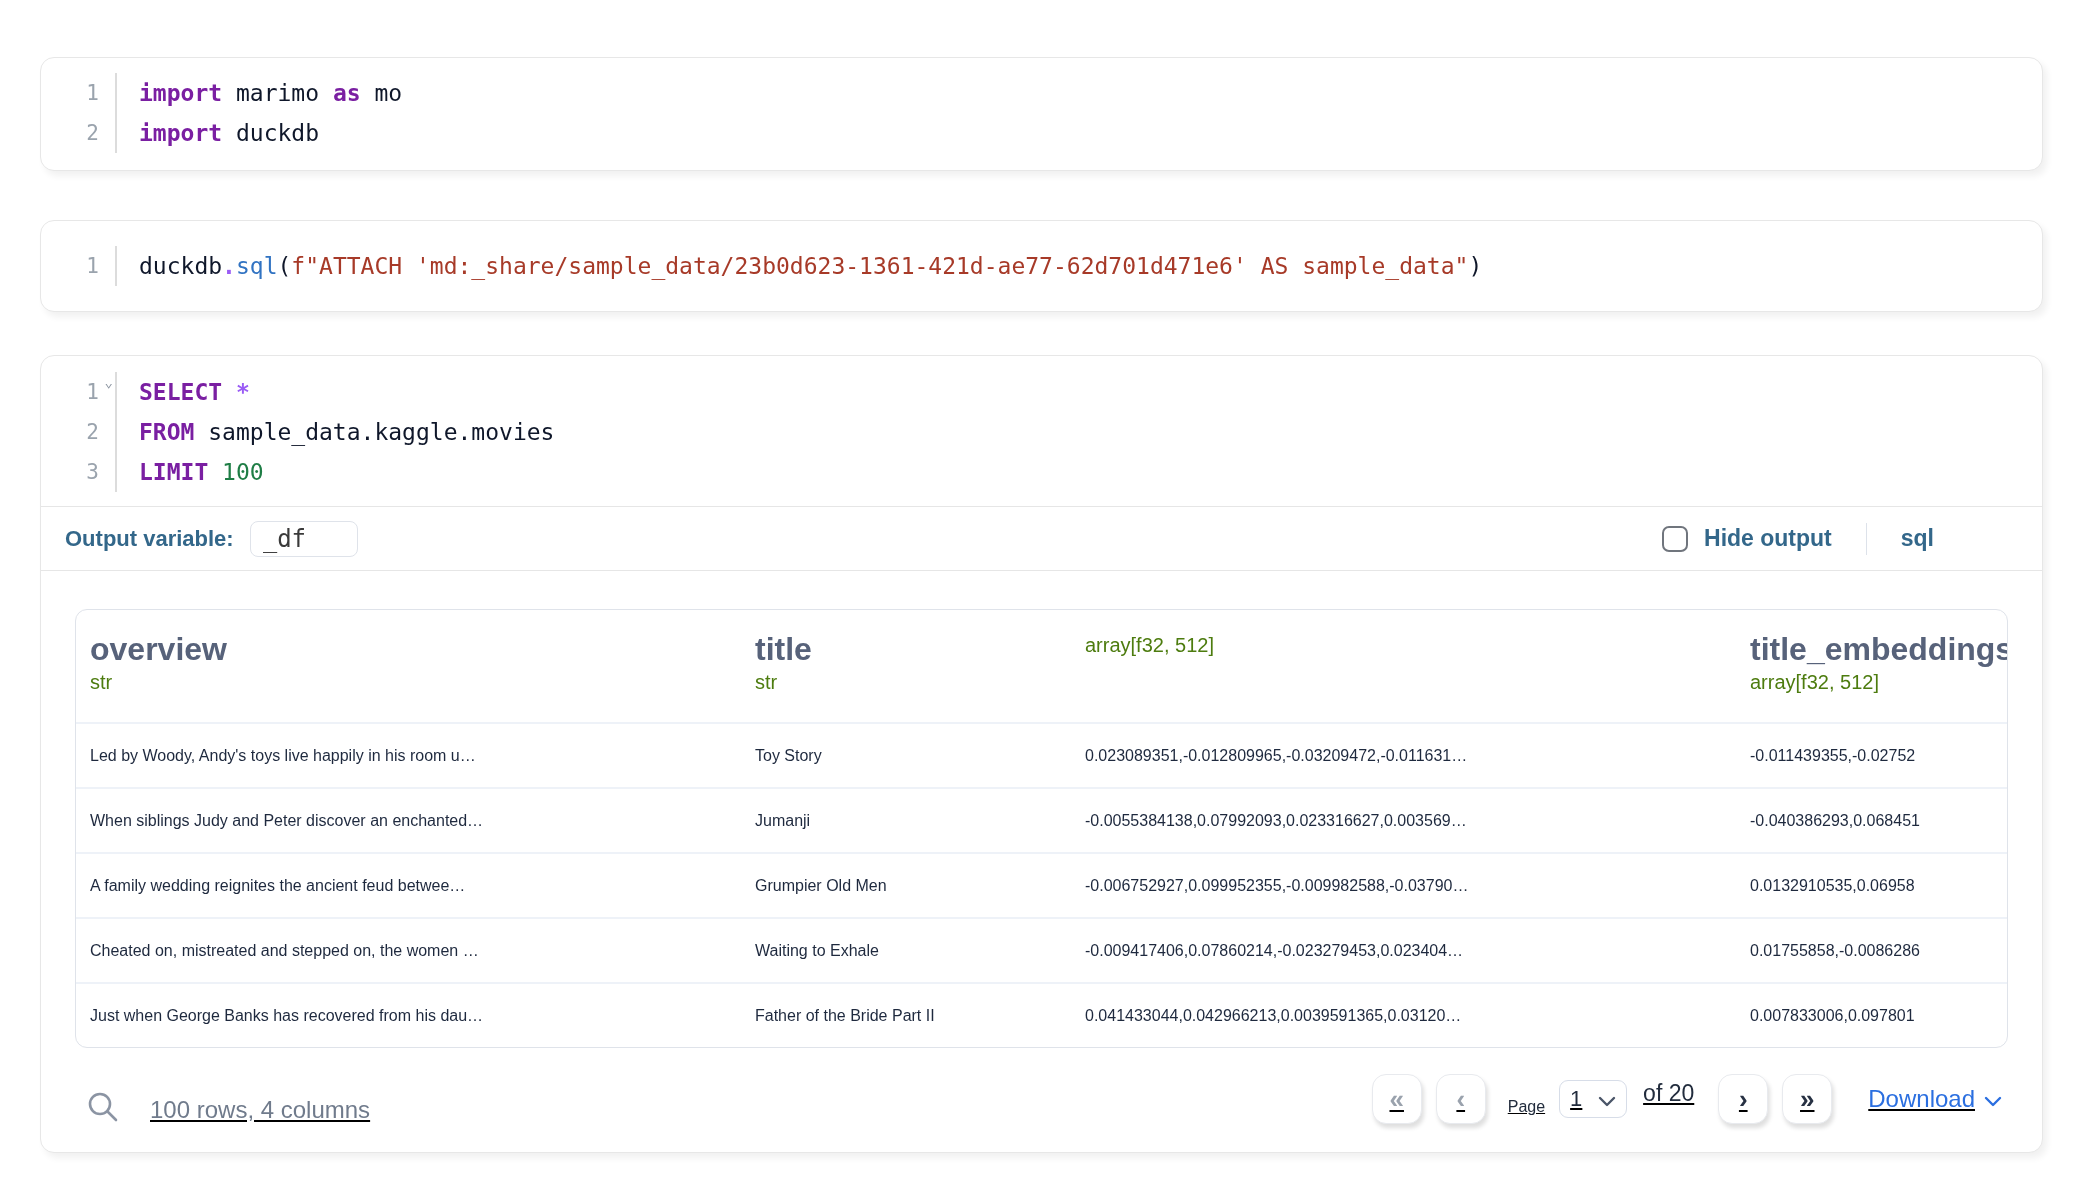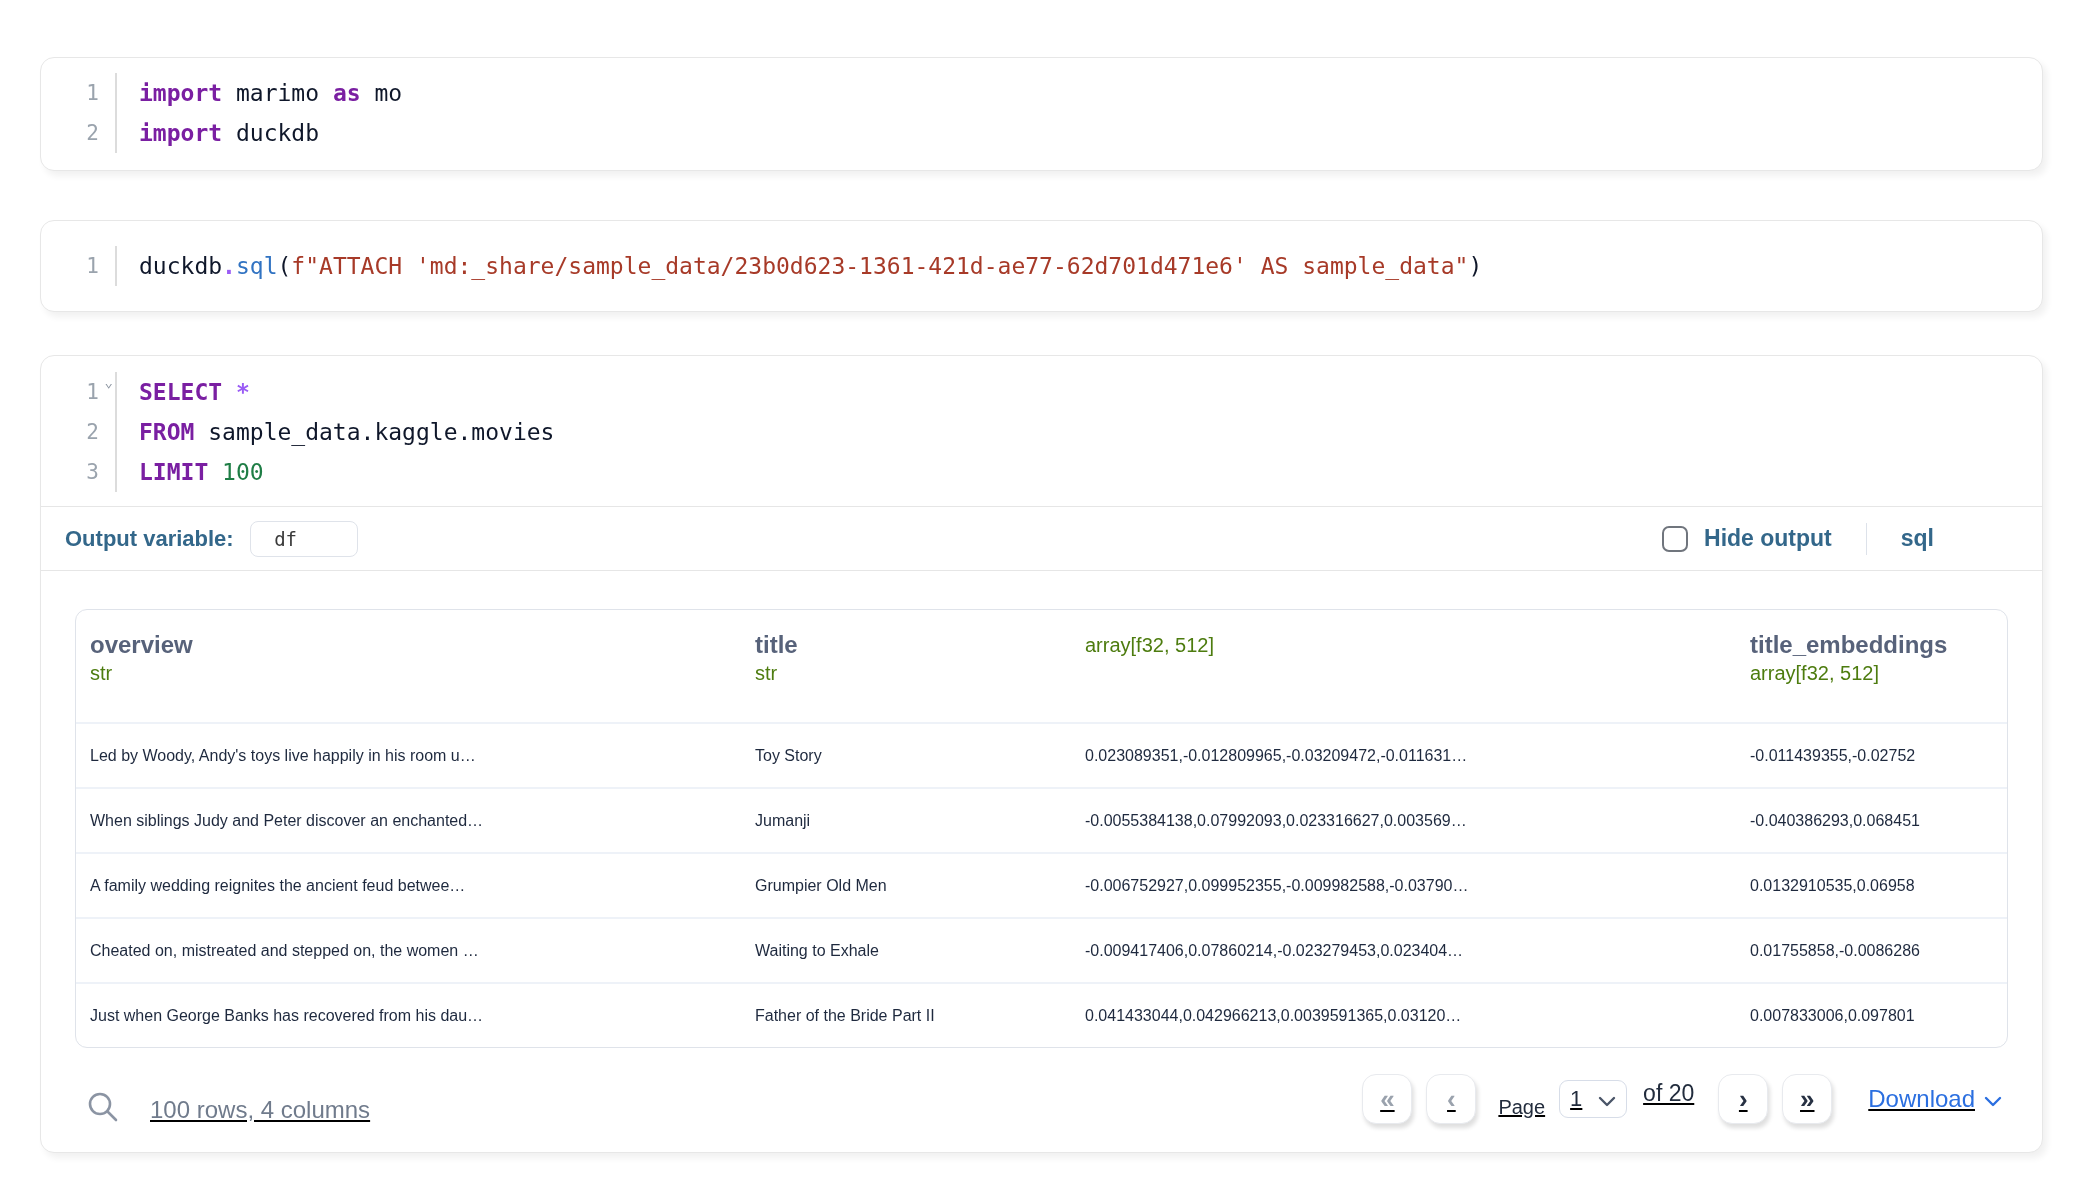--- a/index.html
+++ b/index.html
@@ -45,21 +45,21 @@
   
   .divider-h { border-top:1px solid #e6e6e6; margin-top:14px; }
   .outvar-row {
     display:flex; align-items:center; height:64px;
     border-bottom:1px solid #e6e6e6; padding:0 108px 0 24px;
   }
   .outvar-label { font-size:22px; font-weight:bold; color:#33678a; }
   .outvar-input {
     margin-left:16px; width:108px; height:36px;
     border:1.5px solid #dfe3ea; border-radius:8px;
-    font-family:"DejaVu Sans Mono", monospace; font-size:19px; color:#3a3a3a;
+    font-family:"DejaVu Sans Mono", monospace; font-size:24px; color:#3a3a3a;
     padding:0 12px; background:#fff; outline:none;
   }
   .outvar-spacer { flex:1; }
   .hide-output-group { display:flex; align-items:center; gap:16px; }
   .checkbox {
     width:26px; height:26px; border:2.5px solid #70757d; border-radius:7px;
     background:#fff; cursor:pointer;
   }
   .hide-output-label { font-size:23px; font-weight:bold; color:#33678a; cursor:pointer; }
   .v-divider { width:1px; height:32px; background:#dde2ea; margin:0 34px; }
@@ -71,42 +71,42 @@
     border:1.5px solid #dfe3ea; border-radius:12px; overflow:hidden;
     background:#fff;
   }
   .trow { display:flex; align-items:center; height:65px; border-top:2px solid #eef2f8; }
   .thead-row { display:flex; height:112px; border-top:none; align-items:flex-start; padding-top:21px; }
   .tc { padding-left:14px; padding-right:20px; white-space:nowrap; overflow:hidden; }
   .c1 { width:665px; flex:0 0 665px; }
   .c2 { width:330px; flex:0 0 330px; }
   .c3 { width:665px; flex:0 0 665px; }
   .c4 { flex:1 1 auto; min-width:0; padding-right:0; }
-  .col-name { font-size:24px; font-weight:bold; color:#57627a; }
+  .col-name { font-size:32px; font-weight:bold; color:#57627a; }
   .col-type { font-size:20px; color:#4d7c0f; margin-top:3px; }
   .cell-text { font-size:16px; color:#1e293e; }
 
   
   .table-footer {
     display:flex; align-items:flex-end; margin:24px 40px 0 45px; height:52px;text-decoration:underline;
   }
   .search-btn { width:34px; height:34px; cursor:pointer; flex:0 0 auto; }
   .summary-text { font-size:24px; color:#707b8c; margin-left:30px; }
   .footer-spacer { flex:1; }
   .pager { display:flex; align-items:center; }
   .pg-btn {
     width:50px; height:50px; border:1px solid #e8eaee; border-radius:14px;
     background:#fff; box-shadow:2px 4px 4px rgba(0,0,0,0.13);
     display:flex; align-items:center; justify-content:center;
     font-size:26px; font-weight:bold; cursor:pointer; user-select:none;
   }
   .pg-btn.disabled { color:#9aa2ad; }
   .pg-btn.enabled { color:#273143; }
   .pg-gap { width:14px; }
-  .page-label { font-size:20px; color:#222c3d; margin:16px 14px 0 22px; }
+  .page-label { font-size:16px; color:#222c3d; margin:16px 14px 0 22px; }
   .page-select {
     display:flex; align-items:center; width:68px; height:38px;
     border:1.5px solid #d7dde8; border-radius:9px; background:#fff;
     padding:0 10px; cursor:pointer;
   }
   .page-select .val { font-size:22px; color:#222c3d; flex:1; }
   .of-label { font-size:23px; color:#222c3d; margin:0 24px 12px 16px; }
   .download { display:flex; align-items:center; margin-left:36px; cursor:pointer; }
   .download-label { font-size:24px; color:#2b6fe0; }
   .caret-svg { margin-left:9px; margin-top:4px; }

